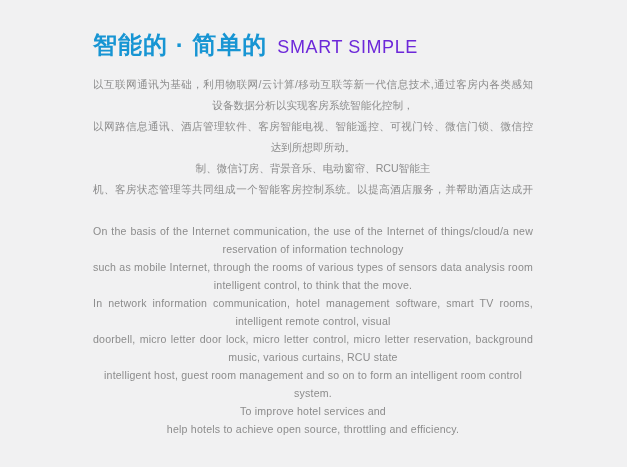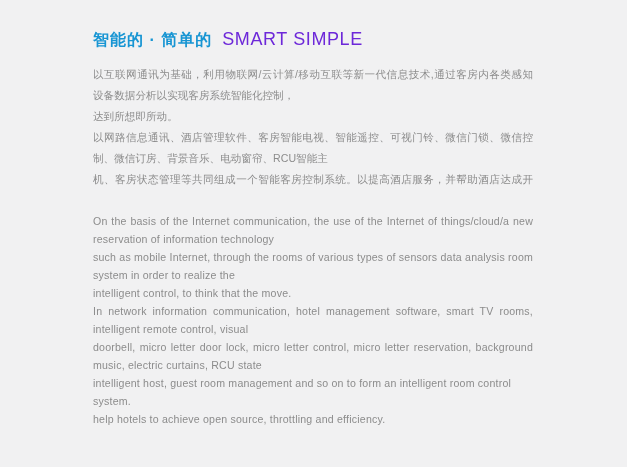--- a/index.html
+++ b/index.html
@@ -19,21 +19,21 @@
     left: 93px;
     top: 29px;
     width: 440px;
   }
   .title-row {
     display: flex;
     align-items: baseline;
     white-space: nowrap;
   }
   .title-zh {
-    font-size: 16px;
+    font-size: 24px;
     font-weight: bold;
     color: #1795d3;
     letter-spacing: 1px;
     text-align: right;
   }
   .title-en {
     font-size: 18px;
     color: #6d28d9;
     letter-spacing: 0.6px;
     margin-left: 10px;
@@ -49,51 +49,51 @@
     font-size: 10.6px;
     line-height: 21px;
   }
   .para-en {
     margin-top: 22px;
     font-size: 10.6px;
     line-height: 18px;
     letter-spacing: 0.2px;
   }
   .line {
-    text-align: left;
+    text-align: center;
   }
   .line.full {
     text-align: justify;
     text-align-last: justify;
   }
 </style>
 </head>
 <body>
 
 <div class="content-column">
   <div class="title-row">
     <span class="title-zh">智能的 · 简单的</span>
     <span class="title-en">SMART SIMPLE</span>
   </div>
   <div class="body-text" id="paragraphs">
       <div class="para para-zh">
         <div class="line full">以互联网通讯为基础，利用物联网/云计算/移动互联等新一代信息技术,通过客房内各类感知</div>
         <div class="line">设备数据分析以实现客房系统智能化控制，</div>
+        <div class="line full">以网路信息通讯、酒店管理软件、客房智能电视、智能遥控、可视门铃、微信门锁、微信控</div>
         <div class="line">达到所想即所动。</div>
-        <div class="line full">以网路信息通讯、酒店管理软件、客房智能电视、智能遥控、可视门铃、微信门锁、微信控</div>
         <div class="line">制、微信订房、背景音乐、电动窗帘、RCU智能主</div>
         <div class="line full">机、客房状态管理等共同组成一个智能客房控制系统。以提高酒店服务，并帮助酒店达成开</div>
       </div>
       <div class="para para-en">
         <div class="line full">On the basis of the Internet communication, the use of the Internet of things/cloud/a new</div>
         <div class="line">reservation of information technology</div>
         <div class="line full">such as mobile Internet, through the rooms of various types of sensors data analysis room</div>
-        <div class="line">system in order to realize the</div>
         <div class="line">intelligent control, to think that the move.</div>
         <div class="line full">In network information communication, hotel management software, smart TV rooms,</div>
         <div class="line">intelligent remote control, visual</div>
         <div class="line full">doorbell, micro letter door lock, micro letter control, micro letter reservation, background</div>
-        <div class="line">music, electric curtains, RCU state</div>
+        <div class="line">music, various curtains, RCU state</div>
         <div class="line">intelligent host, guest room management and so on to form an intelligent room control system.</div>
+        <div class="line">To improve hotel services and</div>
         <div class="line">help hotels to achieve open source, throttling and efficiency.</div>
       </div>
     </div>
 </div>
 
 </body></html>

